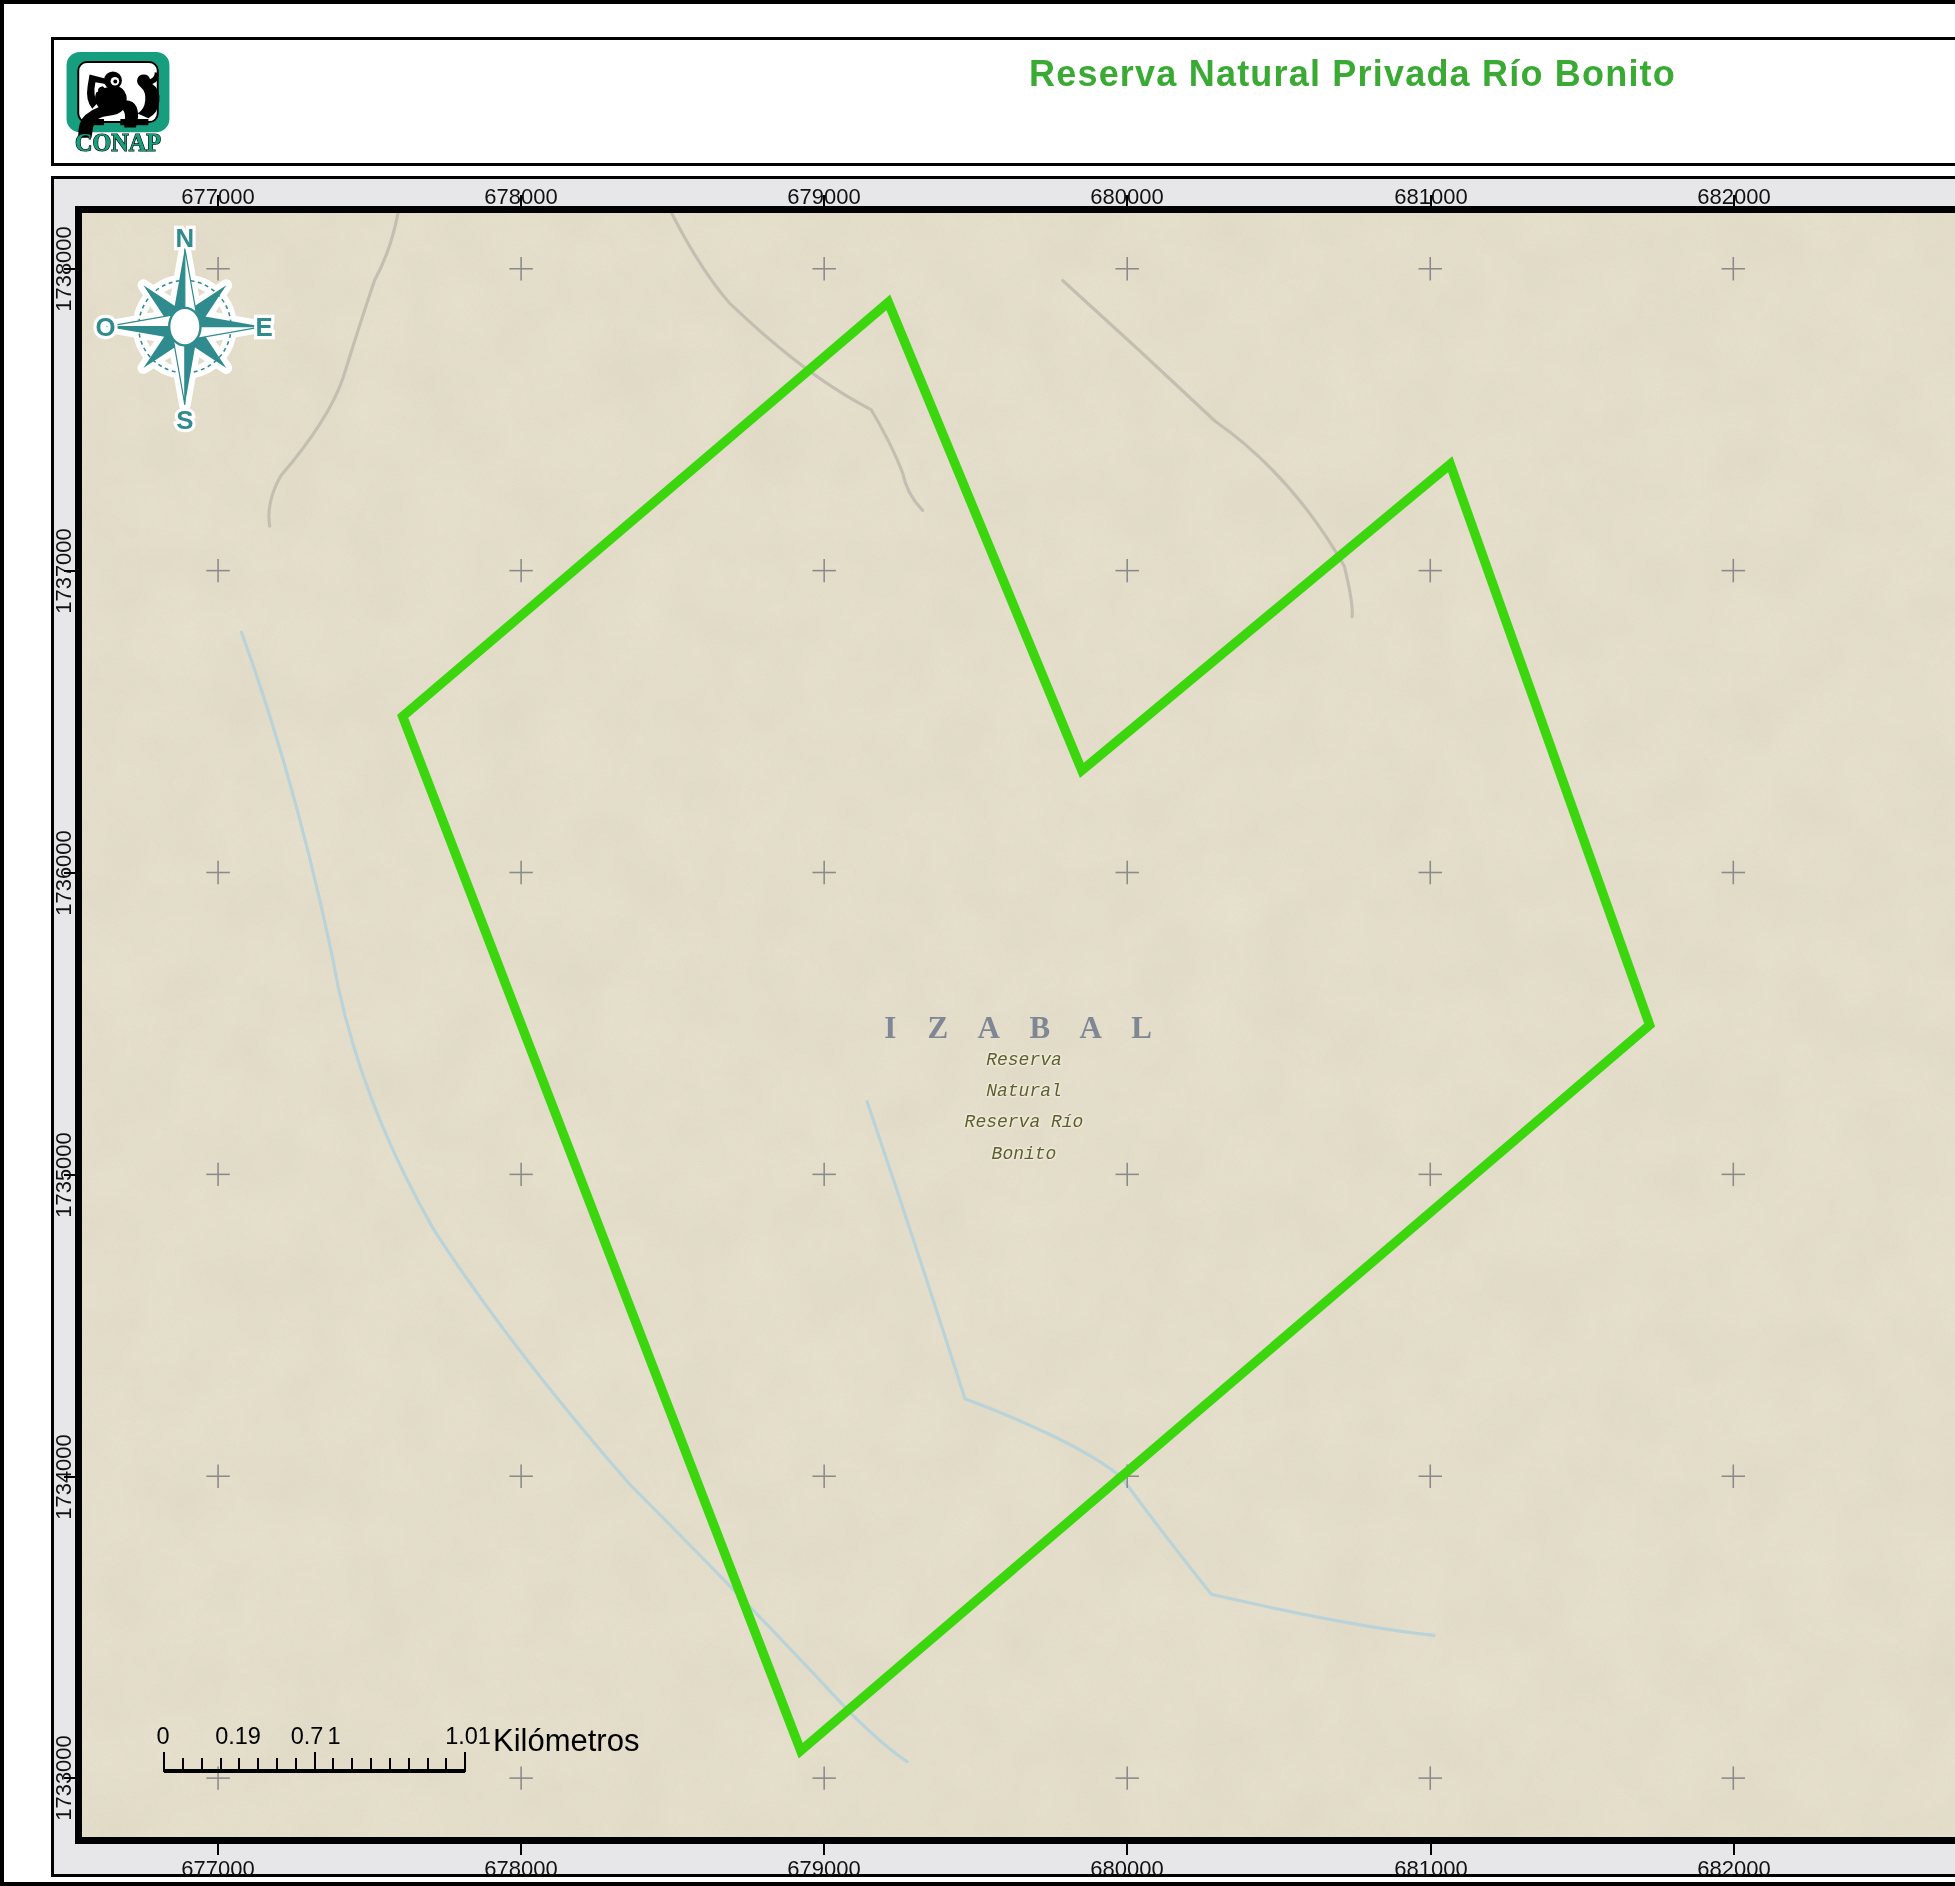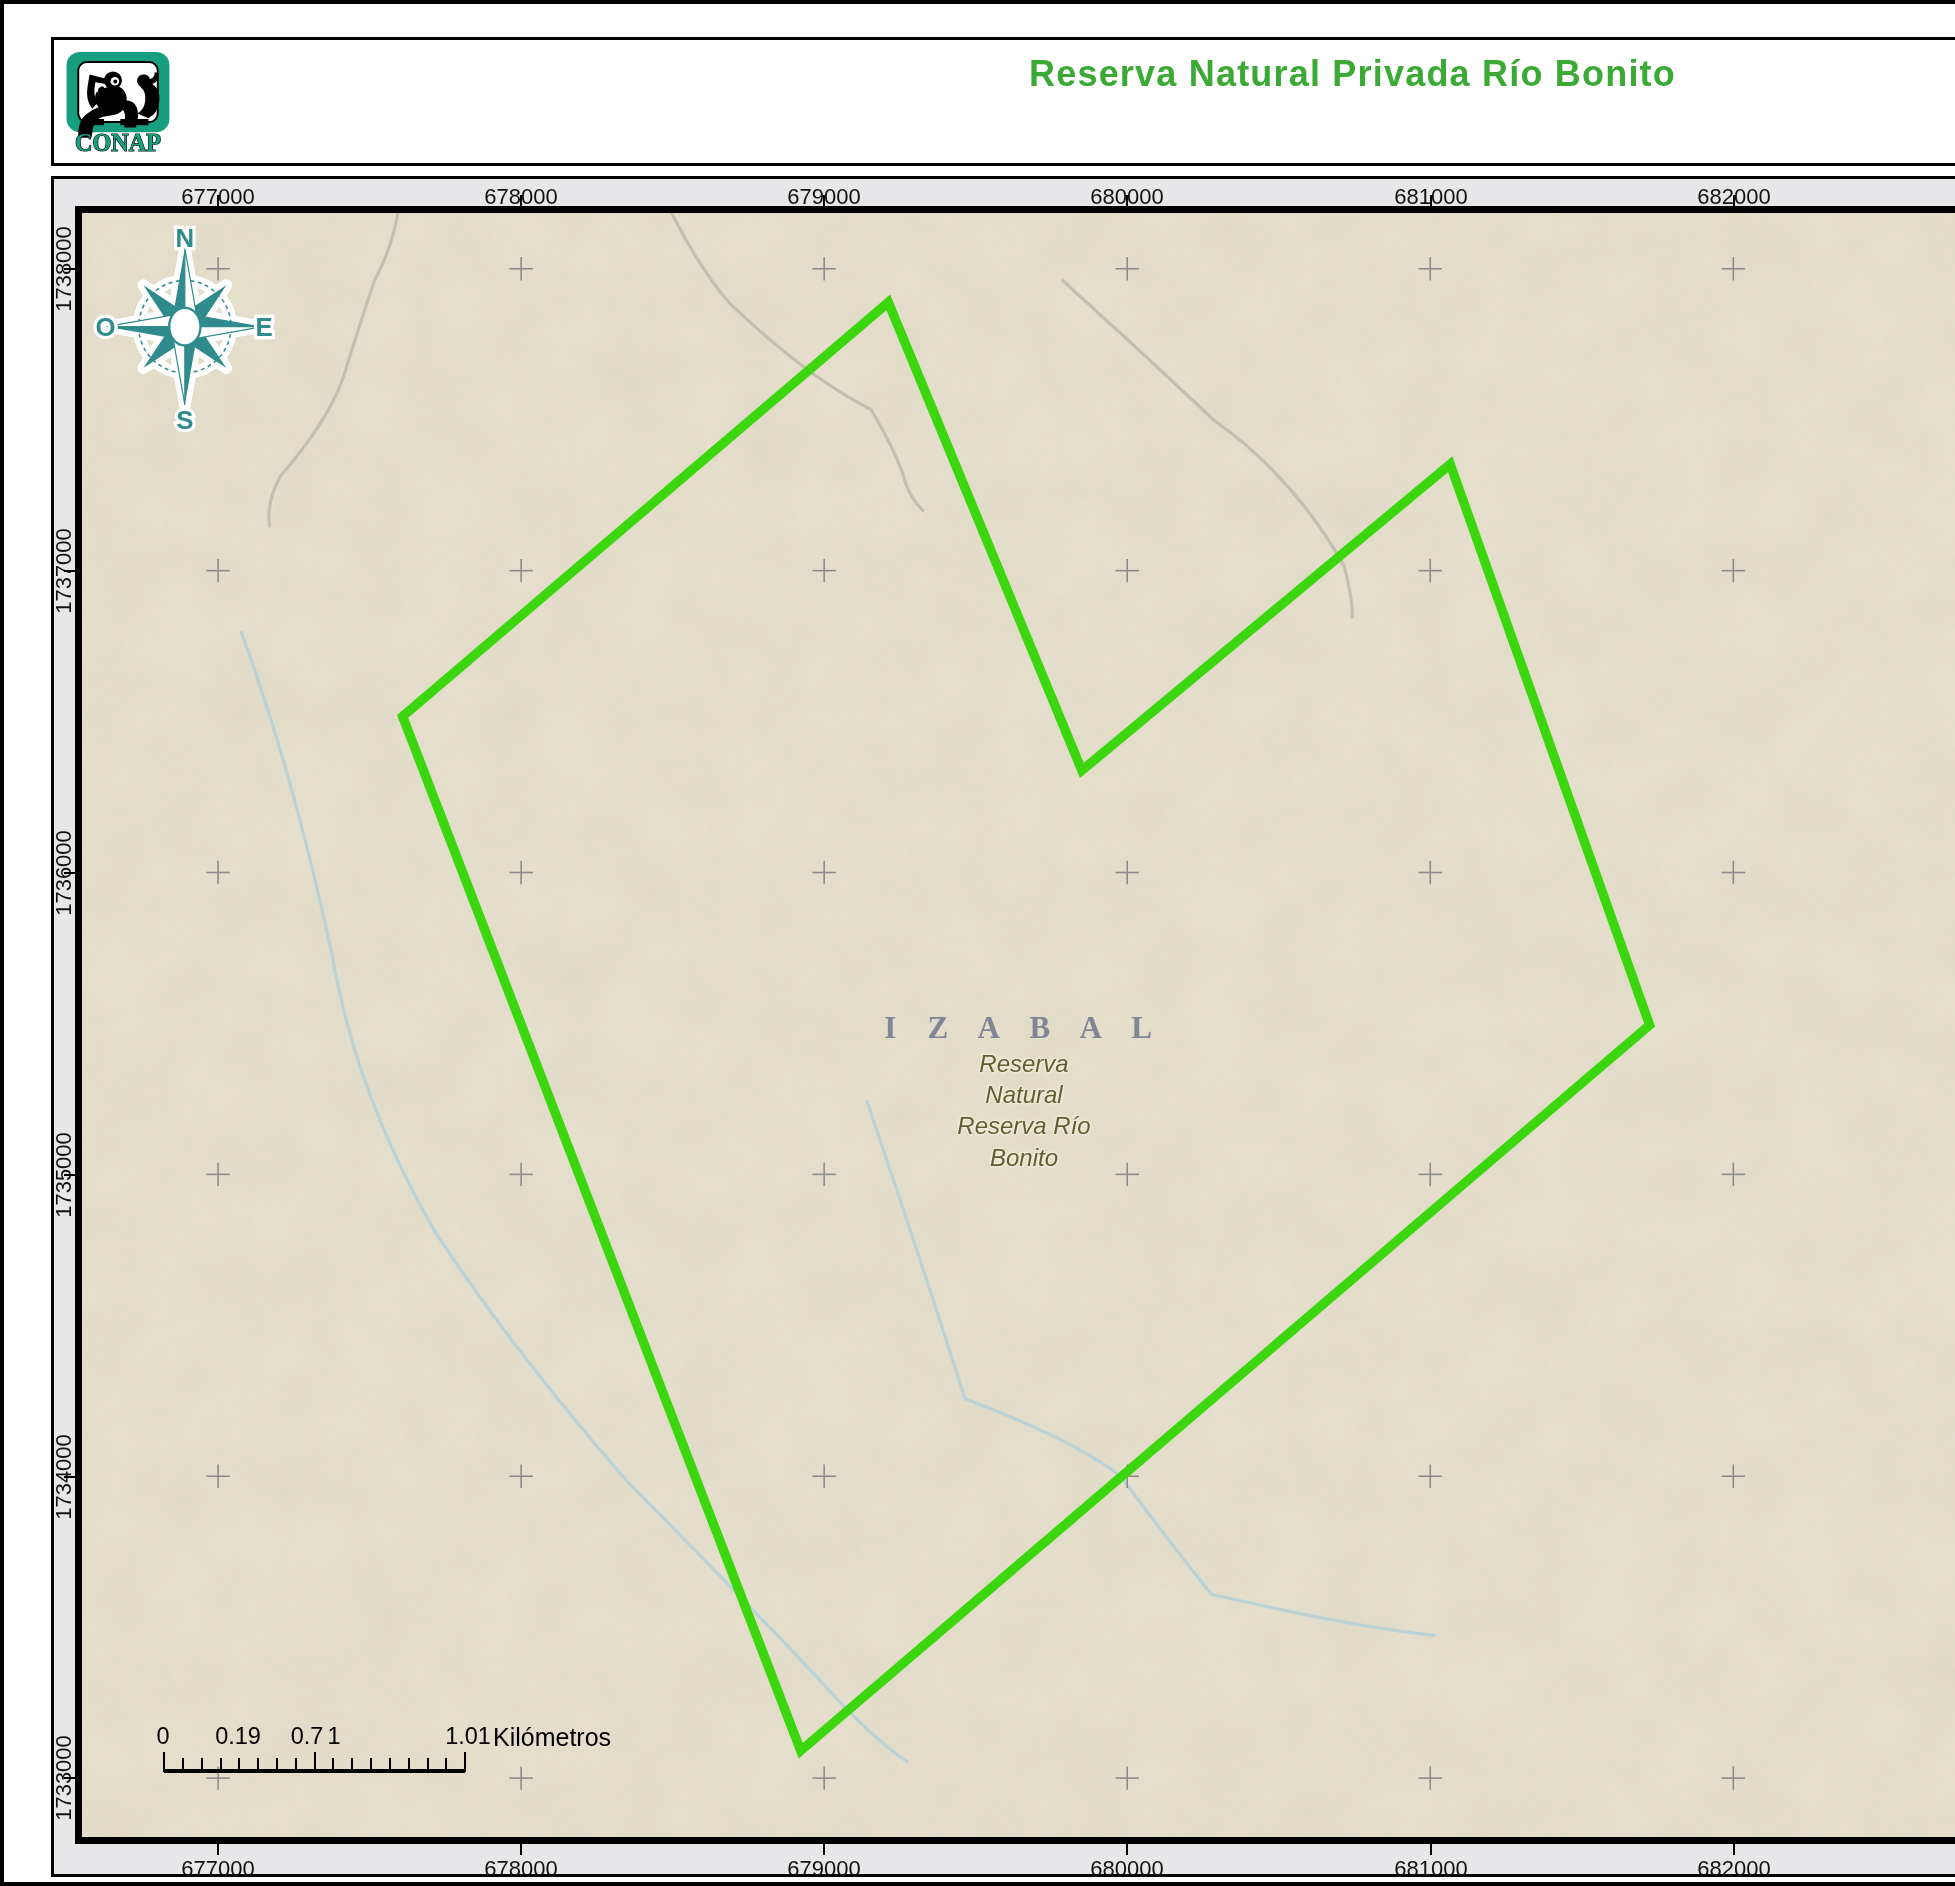--- a/index.html
+++ b/index.html
@@ -24,26 +24,26 @@
   .ylabWrap span{display:inline-block;transform:translate(-50%,-50%) rotate(-90deg);
                  font-size:22px;color:#111;white-space:nowrap;}
   .tickV{position:absolute;width:2px;background:#000;transform:translateX(-50%);}
   .tickH{position:absolute;height:2px;background:#000;transform:translateY(-50%);}
 
   
   #izabal{position:absolute;left:942px;top:797px;transform:translateX(-50%);
           font-family:"Liberation Serif",serif;font-size:31px;font-weight:bold;
           letter-spacing:11.7px;color:#7f8795;white-space:nowrap;text-align:center;}
   .rline{position:absolute;transform:translateX(-50%);left:942px;white-space:nowrap;
-         font-family:Liberation Sans, sans-serif;font-style:italic;font-size:24px;color:#5d5f33;
+         font-family:Liberation Mono, monospace;font-style:italic;font-size:18px;color:#5d5f33;
          text-shadow:0 0 2.3px #f3efdd,0 0 3.9px #f3efdd,0.8px 0.8px 1.6px #f3efdd,-0.8px -0.8px 1.6px #f3efdd;}
 
   
   .sblab{position:absolute;transform:translateX(-50%);font-size:23.5px;color:#000;white-space:nowrap;}
-  #sbunit{position:absolute;font-size:25px;color:#000;white-space:nowrap;}
+  #sbunit{position:absolute;font-size:31px;color:#000;white-space:nowrap;}
   .sbtick{position:absolute;width:2px;background:#000;transform:translateX(-50%);}
   #sbbase{position:absolute;height:3.5px;background:#000;}
 
   
   #overlay{position:absolute;left:0;top:0;pointer-events:none;}
 </style>
 </head>
 <body>
 
 <div id="page">

